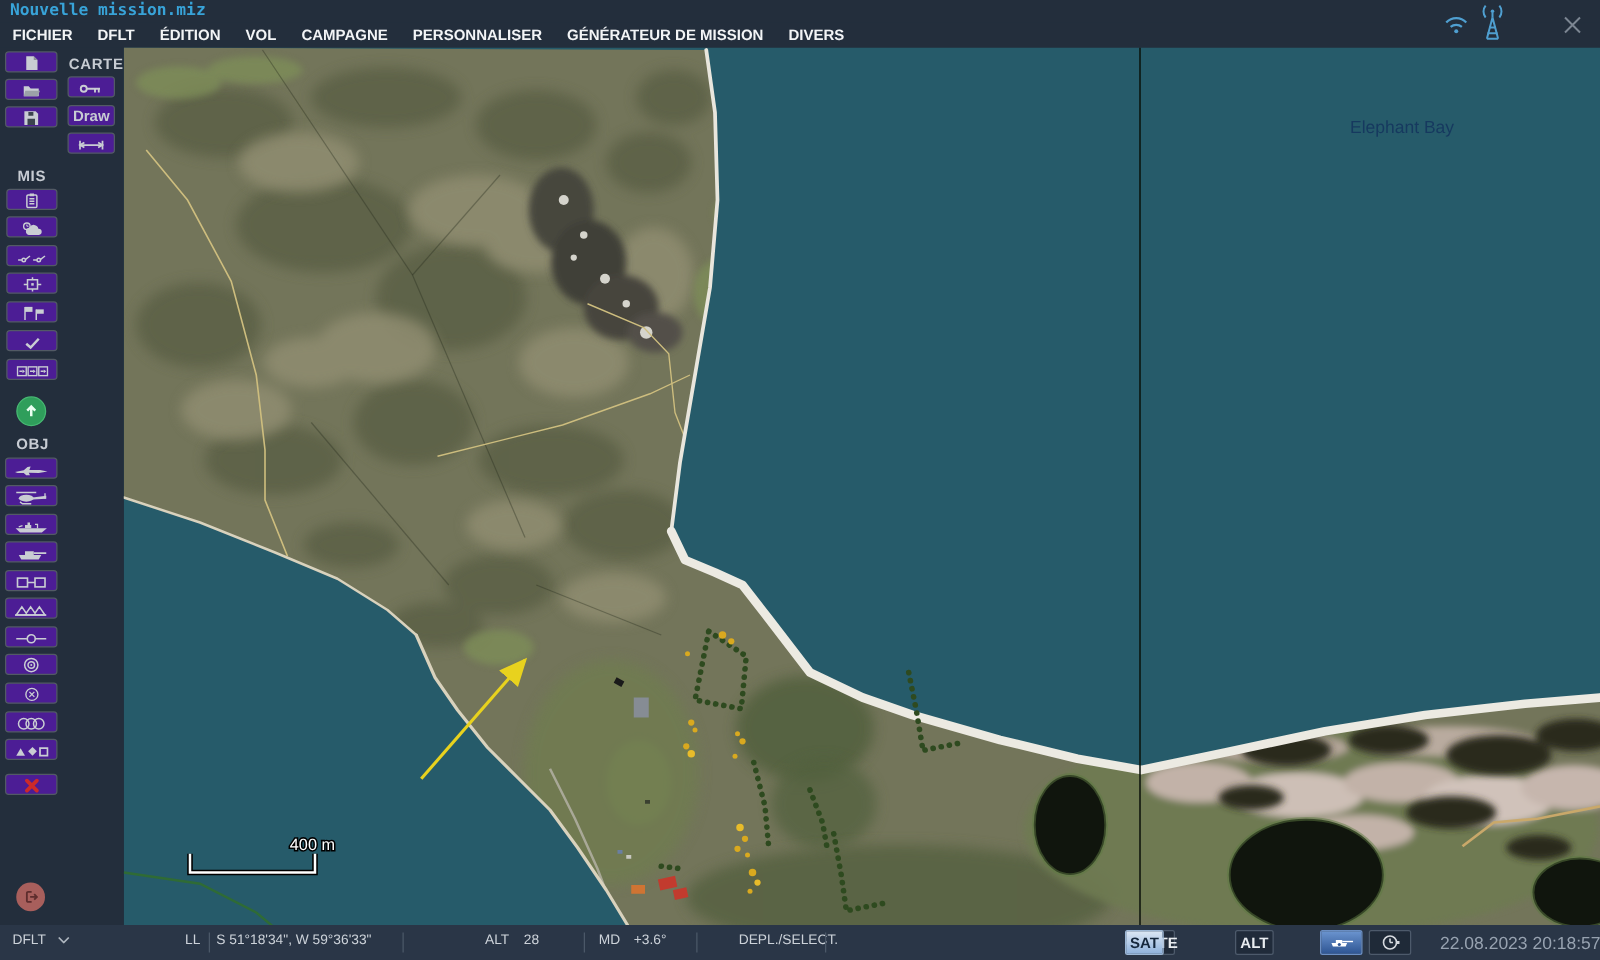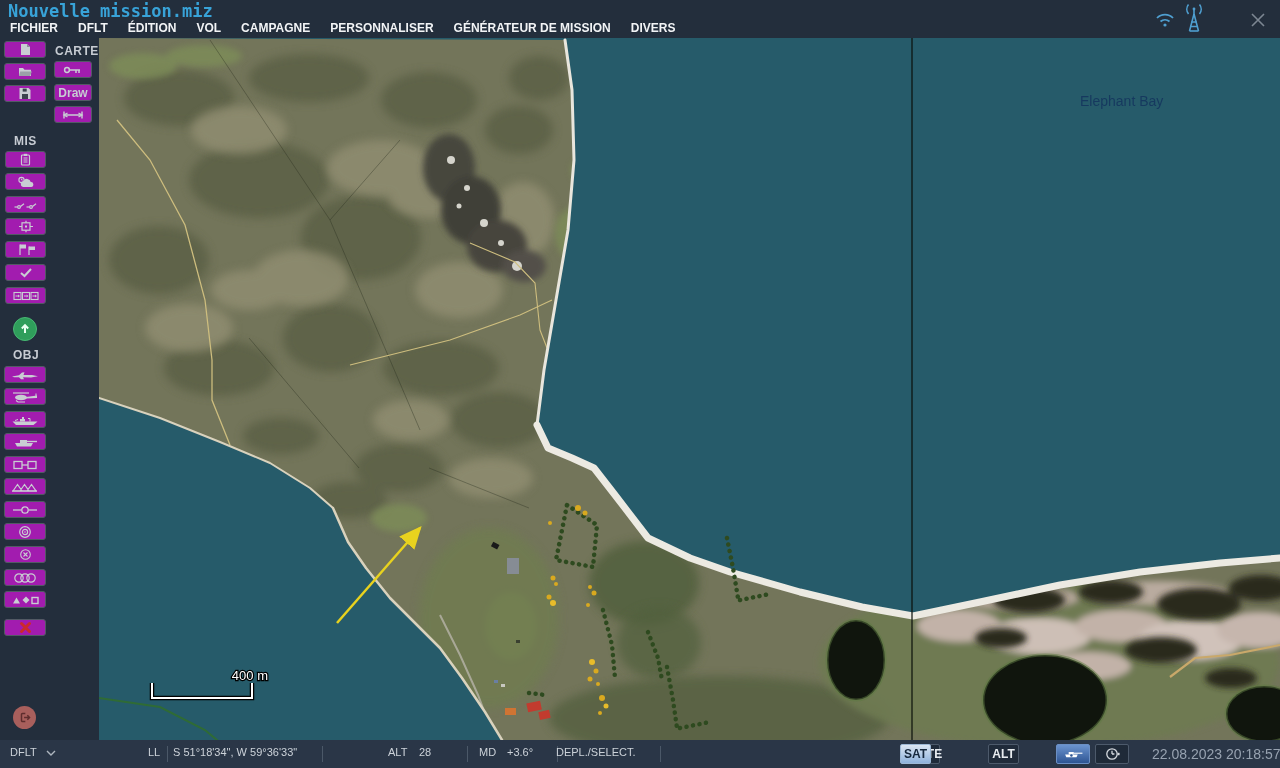--- a/index.html
+++ b/index.html
@@ -1,23 +1,23 @@
 <!DOCTYPE html>
 <html><head>
 <meta charset="utf-8">
 <style>
   html,body{margin:0;padding:0;}
   body{width:1280px;height:768px;background:#232e3c;font-family:"Liberation Sans",sans-serif;position:relative;overflow:hidden;}
   .titlebar{position:absolute;left:0;top:0;width:1280px;height:18px;background:#232e3c;}
-  .title{position:absolute;left:8px;top:1px;font-family:"DejaVu Sans Mono",monospace;font-size:17px;font-weight:bold;color:#38a3d8;}
+  .title{position:absolute;left:8px;top:1px;font-family:"DejaVu Sans Mono",monospace;font-size:13px;font-weight:bold;color:#38a3d8;}
   .menubar{position:absolute;left:0;top:18px;width:1204px;height:20px;display:flex;align-items:center;}
   .menu-item{color:#f2f4f6;font-size:12px;font-weight:bold;padding:0 10px;cursor:default;}
   .topright-icons{position:absolute;top:0;left:1145px;height:38px;}
   .panel{position:absolute;left:0;top:38px;width:99px;height:702px;background:#232e3c;}
-  .tb{position:absolute;background:#a21caf;border:1px solid #525a65;border-radius:3px;display:flex;align-items:center;justify-content:center;box-sizing:border-box;}
+  .tb{position:absolute;background:#4c1d95;border:1px solid #525a65;border-radius:3px;display:flex;align-items:flex-end;justify-content:center;box-sizing:border-box;}
   .tb svg{display:block;}
   .sec-label{position:absolute;color:#c7ccd3;font-size:12px;font-weight:bold;letter-spacing:.5px;}
   .draw-btn{color:#c7ccd3;font-size:12px;font-weight:bold;}
   .roundbtn{position:absolute;border-radius:50%;display:flex;align-items:center;justify-content:center;}
   .map{position:absolute;left:99px;top:38px;width:1244px;height:702px;}
   .statusbar{position:absolute;left:0;top:740px;width:1280px;height:28px;background:#2a3647;}
   .sb-text{position:absolute;top:6px;font-size:11px;color:#ccd2d9;white-space:nowrap;}
   .sb-sep{position:absolute;top:6px;width:1px;height:16px;background:#4b5868;}
   .sb-btn{position:absolute;top:4px;height:20px;box-sizing:border-box;border:1px solid #4d5a6b;background:#202b3a;color:#e8ecf0;font-size:12px;font-weight:bold;display:flex;align-items:center;justify-content:center;border-radius:2px;padding:0 5px;}
   .sb-btn.lit{background:linear-gradient(#dce7f4,#8fb2dc);color:#16283d;border-color:#9db8d6;}
@@ -458,21 +458,21 @@
   <span class="sb-sep" style="left:322px;"></span>
 
   <span class="sb-text" style="left:388px;">ALT</span>
   <span class="sb-text" style="left:419px;">28</span>
   <span class="sb-sep" style="left:467px;"></span>
 
   <span class="sb-text" style="left:479px;">MD</span>
   <span class="sb-text" style="left:507px;">+3.6°</span>
   <span class="sb-sep" style="left:557px;"></span>
 
-  <span class="sb-text" style="left:556px;">DEPL./SELECT.</span>
+  <span class="sb-text" style="left:591px;">DEPL./SELECT.</span>
   <span class="sb-sep" style="left:660px;"></span>
 
   <div class="sb-btn" style="left:903px;width:37px;">CARTE</div>
   <div class="sb-btn lit" style="left:900px;width:31px;">SAT</div>
   <div class="sb-btn" style="left:988px;width:31px;">ALT</div>
 
   <div class="sb-btn blue" style="left:1056px;width:34px;">
     <svg width="22" height="12" viewBox="0 0 28 12">
       <path d="M4,6.5 H20 L18.5,10 H5.5 Z" fill="#fff"></path>
       <path d="M8.5,3.5 H15 V6.5 H8.5 Z" fill="#fff"></path>

